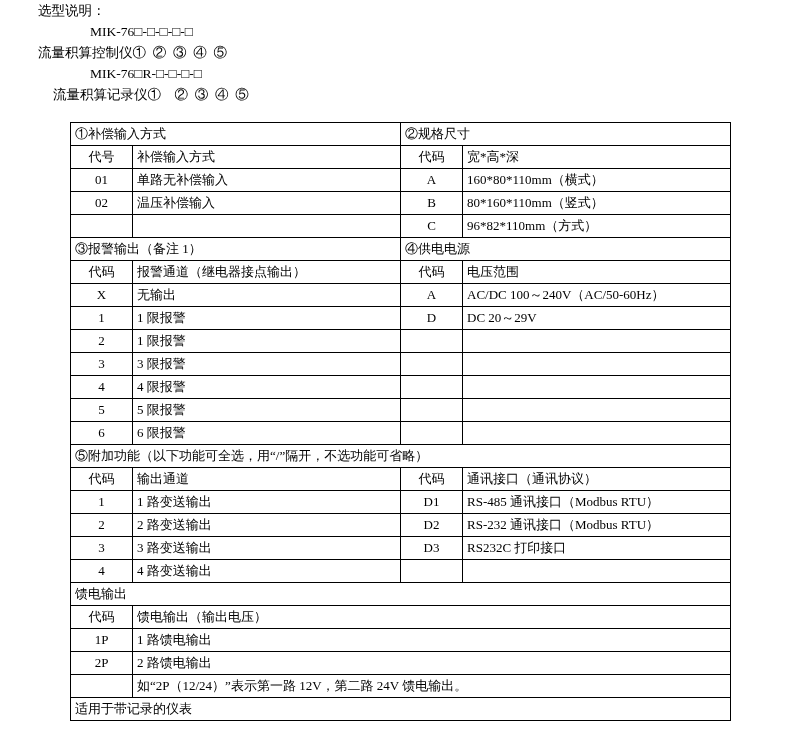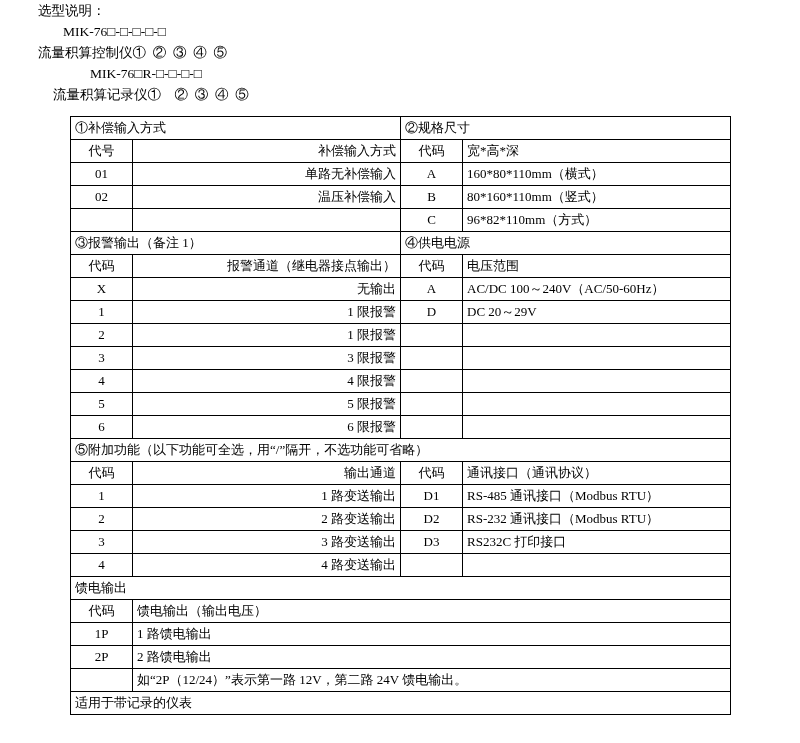--- a/index.html
+++ b/index.html
@@ -27,50 +27,50 @@
     left: 0;
     top: 0;
     width: 800px;
   }
   .hdr-line {
     white-space: pre;
     font-size: 13.5px;
     line-height: 21px;
     padding-left: 38px;
   }
-  .hdr-line.indent-1 { padding-left: 63px; }
+  .hdr-line.indent-1 { padding-left: 90px; }
   .hdr-line.indent-2 { padding-left: 38px; }
   .hdr-line.indent-3 { padding-left: 90px; }
   .hdr-line.indent-4 { padding-left: 53px; }
 
   
   table.spec {
     position: absolute;
     left: 70px;
-    top: 116px;
+    top: 122px;
     width: 660px;
     border-collapse: collapse;
     table-layout: fixed;
     font-size: 13px;
   }
   table.spec td {
     border: 1px solid #000;
     padding: 1px 4px;
     height: 20px;
     line-height: 18px;
     vertical-align: middle;
     font-family: "Liberation Serif", "DejaVu Serif", serif;
   }
   td.c-code {
     width: 62px;
     text-align: center;
   }
   td.c-desc {
     width: 268px;
-    text-align: right;
+    text-align: left;
     padding-left: 8px;
   }
   td.c-code2 {
     width: 62px;
     text-align: center;
   }
   td.c-desc2 {
     width: 268px;
     text-align: left;
     padding-left: 8px;

